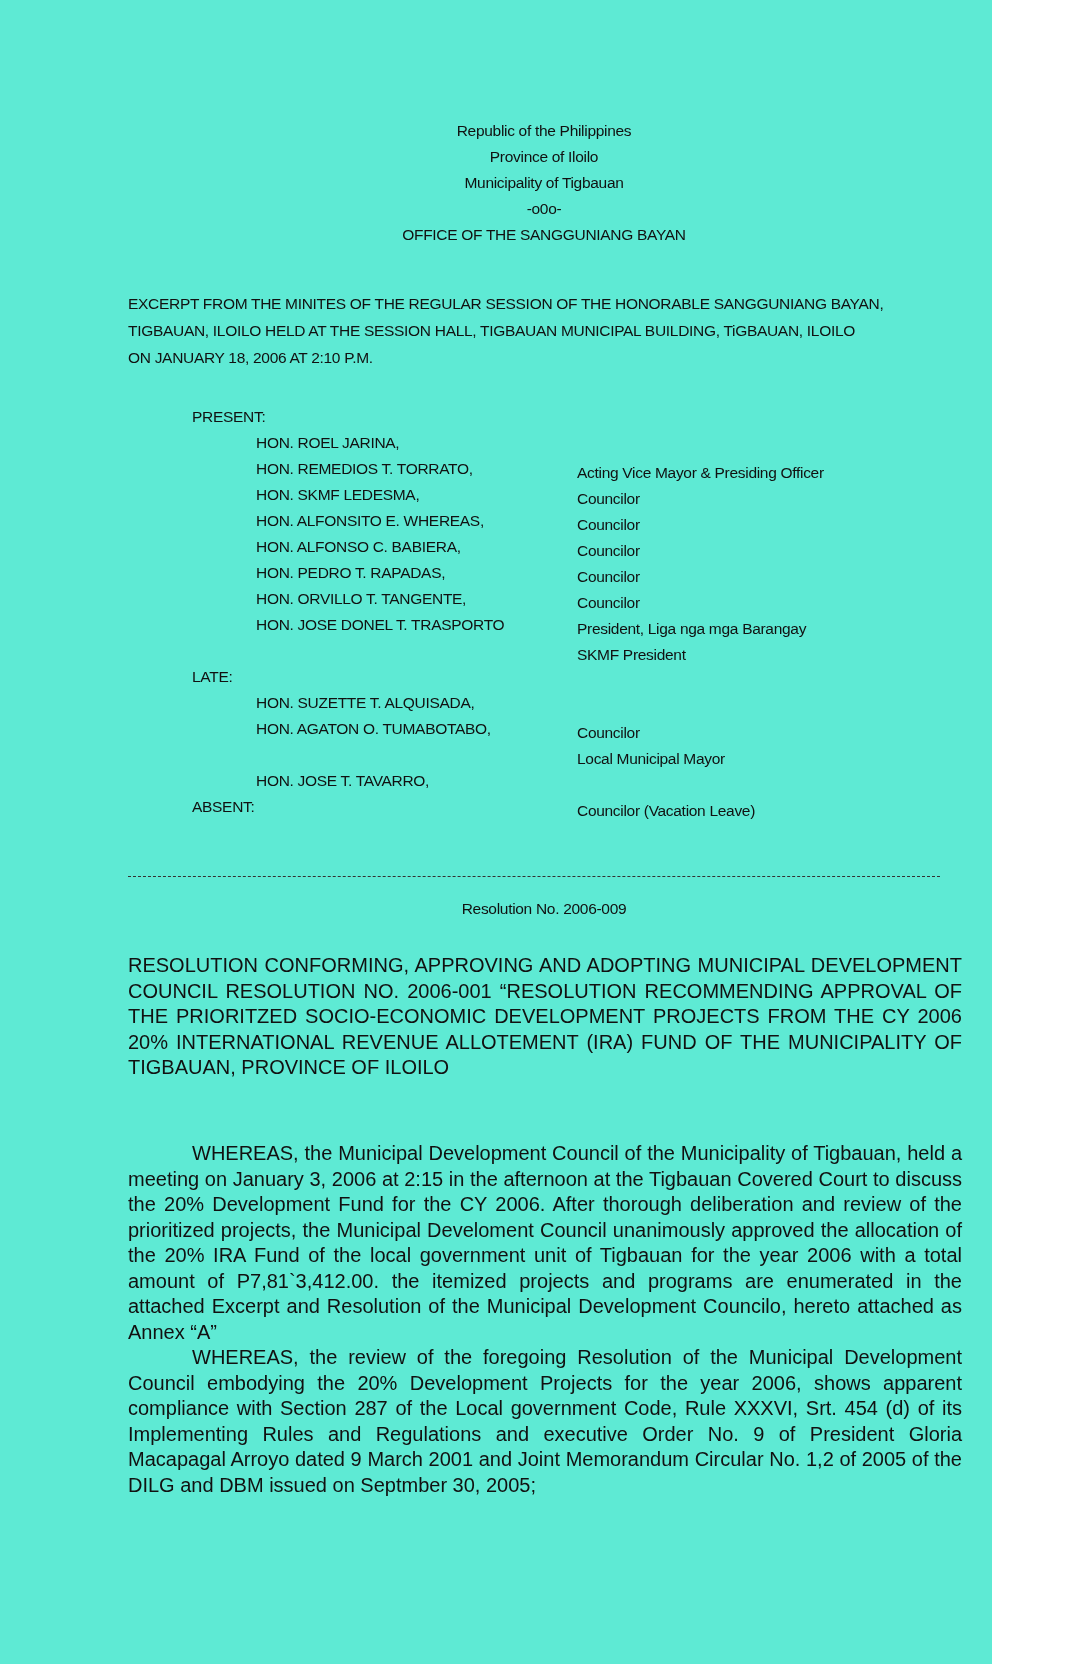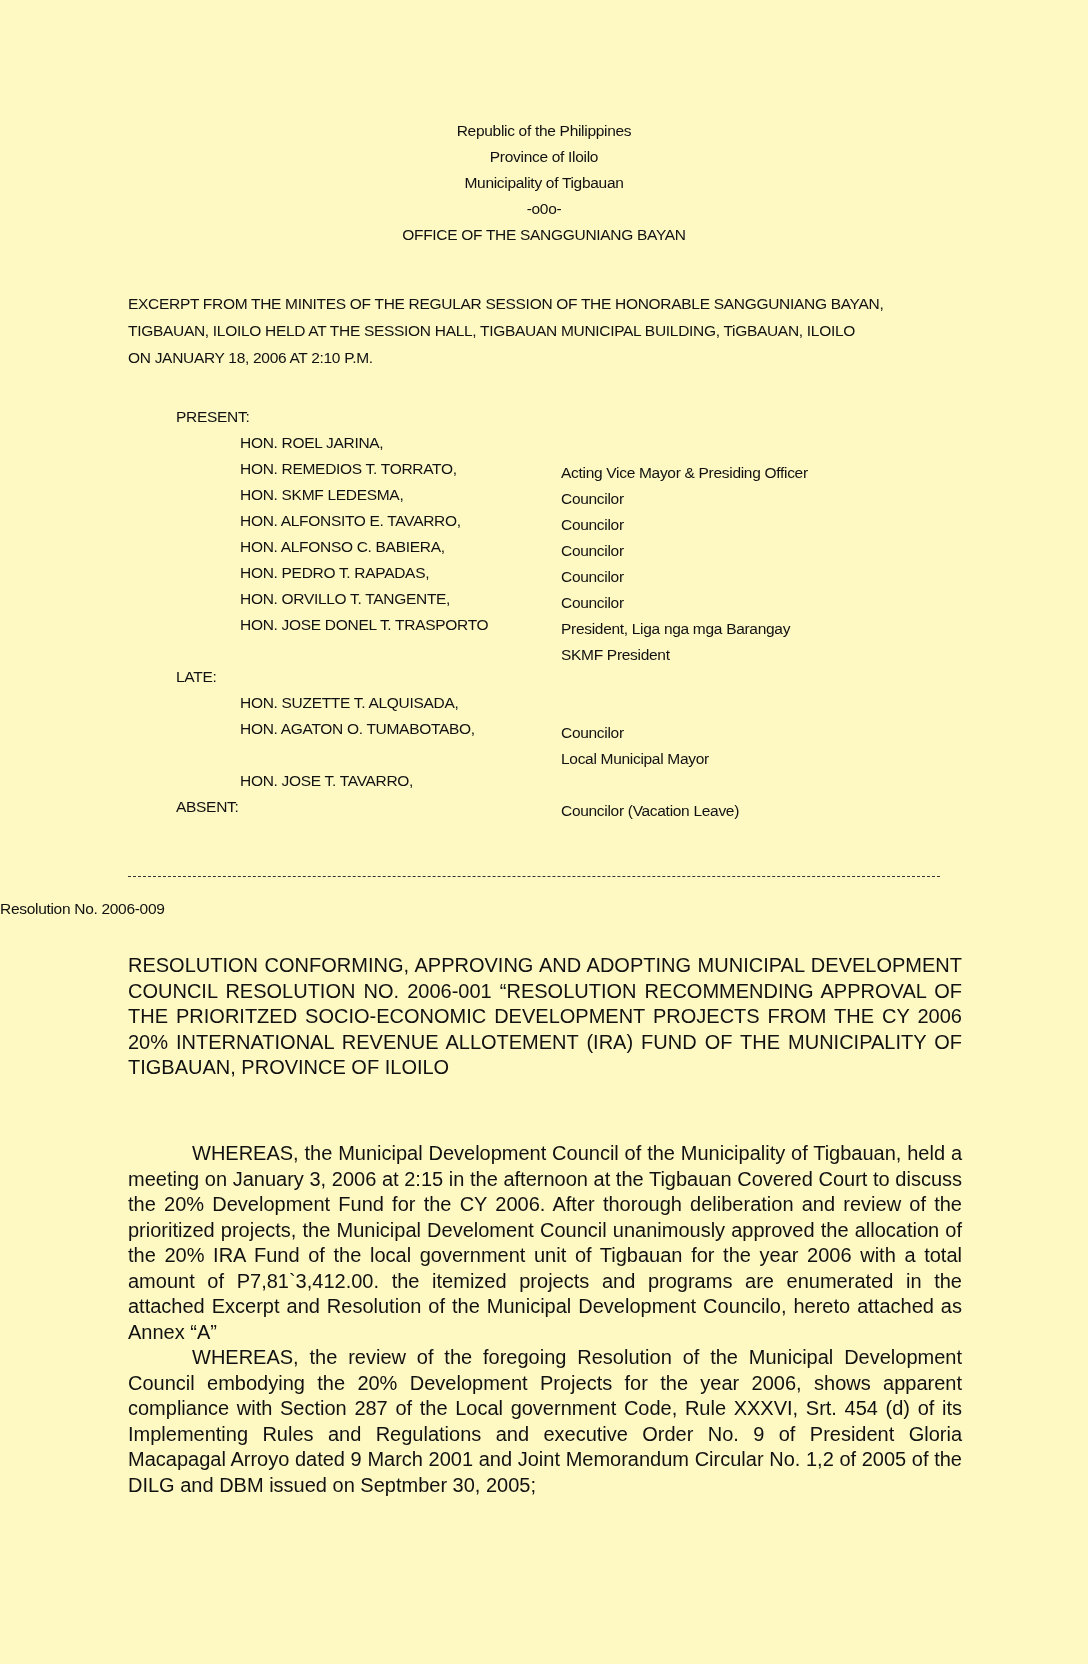--- a/index.html
+++ b/index.html
@@ -1,29 +1,29 @@
 <!DOCTYPE html>
 <html><head>
   <meta charset="utf-8">
   <style>
     html, body { margin: 0; padding: 0; background: #ffffff; }
     body { width: 1088px; height: 1664px; position: relative; overflow: hidden; color: #111111; }
-    .page { position: absolute; left: 0; top: 0; width: 1088px; height: 1664px; background: #fef9c3; }
+    .page { position: absolute; left: 0; top: 0; width: 992px; height: 1664px; background: #5eead4; }
     .calibri { font-family: "Liberation Sans", sans-serif; font-size: 15.5px; letter-spacing: -0.3px; }
     .arial { font-family: "Liberation Sans", sans-serif; font-size: 20px; }
     .header { position: absolute; left: 0; width: 1088px; top: 118px; text-align: center; }
     .header div { height: 26px; line-height: 26px; }
     .excerpt { position: absolute; left: 128px; top: 290px; width: 840px; line-height: 27px; }
-    .att { position: absolute; left: 176px; top: 404px; width: 760px; }
+    .att { position: absolute; left: 192px; top: 404px; width: 760px; }
     .att .row { height: 26px; line-height: 26px; position: relative; }
     .att .lbl { position: absolute; left: 0; }
     .att .name { position: absolute; left: 64px; }
     .att .pos { position: absolute; left: 385px; margin-top: 30px; }
     .divider { position: absolute; left: 128px; top: 876px; width: 812px; border-top: 1.3px dashed #333; }
-    .resno { position: absolute; left: 0; width: 1088px; top: 898px; text-align: left; line-height: 22px; }
+    .resno { position: absolute; left: 0; width: 1088px; top: 898px; text-align: center; line-height: 22px; }
     .title { position: absolute; left: 128px; top: 953px; width: 834px; line-height: 25.5px; text-align: justify; text-align-last: left; }
     .para { position: absolute; left: 128px; width: 834px; line-height: 25.5px; text-align: justify; margin-top: 33px; }
     .para .indent { display: inline-block; width: 64px; }
     .p1 { top: 1108px; }
     .p2 { top: 1312px; }
   </style>
 </head>
 <body>
 
 <div class="page">
@@ -52,21 +52,21 @@
       </div>
     <div class="row">
         <span class="name">HON. REMEDIOS T. TORRATO,</span>
         <span class="pos">Councilor</span>
       </div>
     <div class="row">
         <span class="name">HON. SKMF LEDESMA,</span>
         <span class="pos">Councilor</span>
       </div>
     <div class="row">
-        <span class="name">HON. ALFONSITO E. TAVARRO,</span>
+        <span class="name">HON. ALFONSITO E. WHEREAS,</span>
         <span class="pos">Councilor</span>
       </div>
     <div class="row">
         <span class="name">HON. ALFONSO C. BABIERA,</span>
         <span class="pos">Councilor</span>
       </div>
     <div class="row">
         <span class="name">HON. PEDRO T. RAPADAS,</span>
         <span class="pos">Councilor</span>
       </div>

